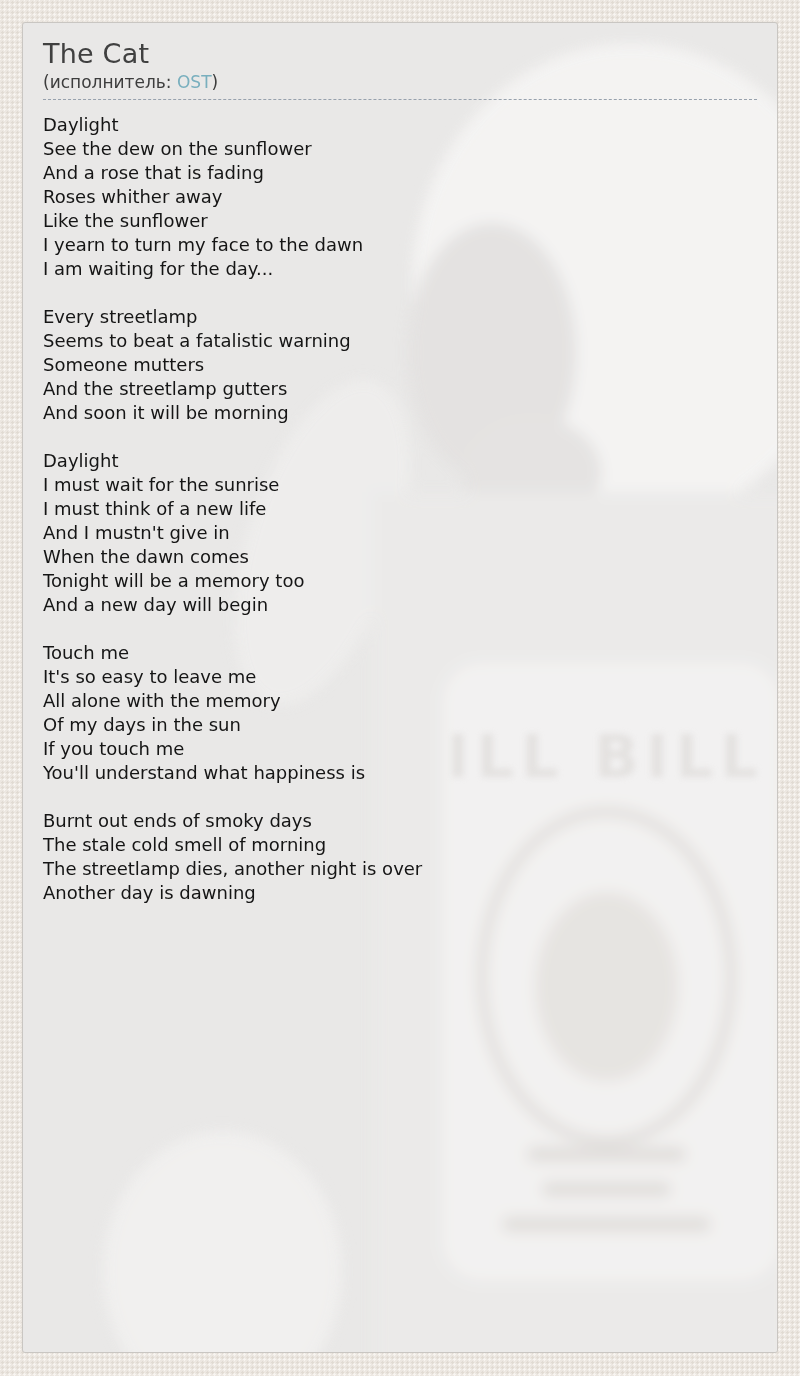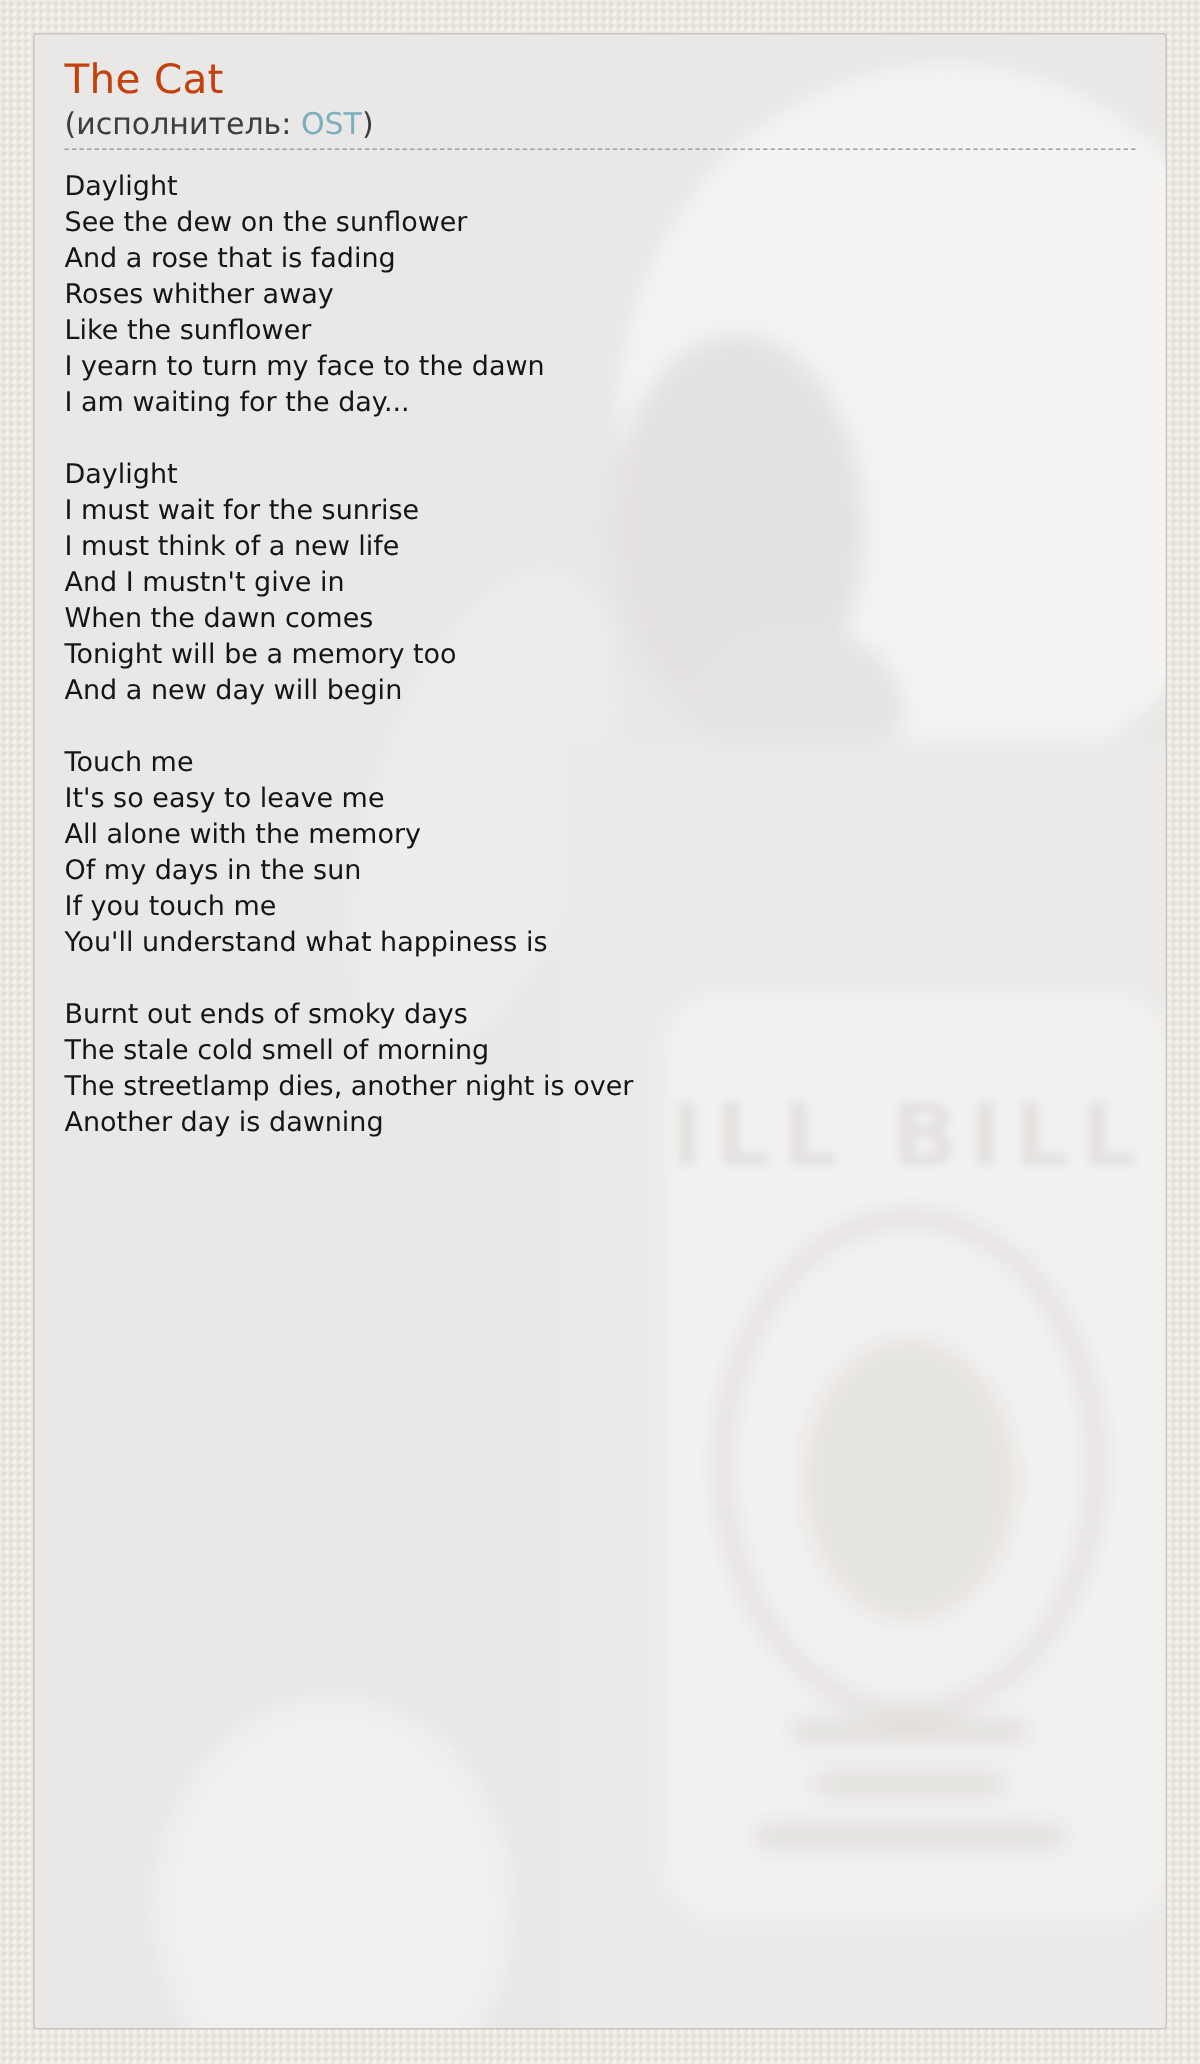--- a/index.html
+++ b/index.html
@@ -28,26 +28,26 @@
   }
   .content{
     position:relative;
     padding:15px 20px 0 20px;
   }
   .page-title{
     margin:0;
     font-size:27px;
     line-height:32px;
     font-weight:500;
-    color:#c2410c;
+    color:#404040;
     letter-spacing:0.2px;
   }
   .artist-line{
     margin:2px 0 0 0;
-    font-size:20px;
+    font-size:17px;
     line-height:21px;
     color:#3d3d3d;
     padding-bottom:6px;
     border-bottom:1px dashed #97a1ad;
   }
   .artist-link{
     color:#79afbe;
     text-decoration:none;
     cursor:pointer;
   }
@@ -93,18 +93,19 @@
     </g>
   </svg>
 
   <div class="content">
     <h1 class="page-title">The Cat</h1>
 
     <p class="artist-line"><span>(исполнитель: </span><a class="artist-link">OST</a><span>)</span></p>
 
     <div class="lyrics">
         <p class="stanza">Daylight<br>See the dew on the sunflower<br>And a rose that is fading<br>Roses whither away<br>Like the sunflower<br>I yearn to turn my face to the dawn<br>I am waiting for the day...</p>
+        <p class="stanza">Every streetlamp<br>Seems to beat a fatalistic warning<br>Someone mutters<br>And the streetlamp gutters<br>And soon it will be morning</p>
         <p class="stanza">Daylight<br>I must wait for the sunrise<br>I must think of a new life<br>And I mustn't give in<br>When the dawn comes<br>Tonight will be a memory too<br>And a new day will begin</p>
         <p class="stanza">Touch me<br>It's so easy to leave me<br>All alone with the memory<br>Of my days in the sun<br>If you touch me<br>You'll understand what happiness is</p>
         <p class="stanza">Burnt out ends of smoky days<br>The stale cold smell of morning<br>The streetlamp dies, another night is over<br>Another day is dawning</p>
       </div>
   </div>
 </div>
 
 </body></html>

